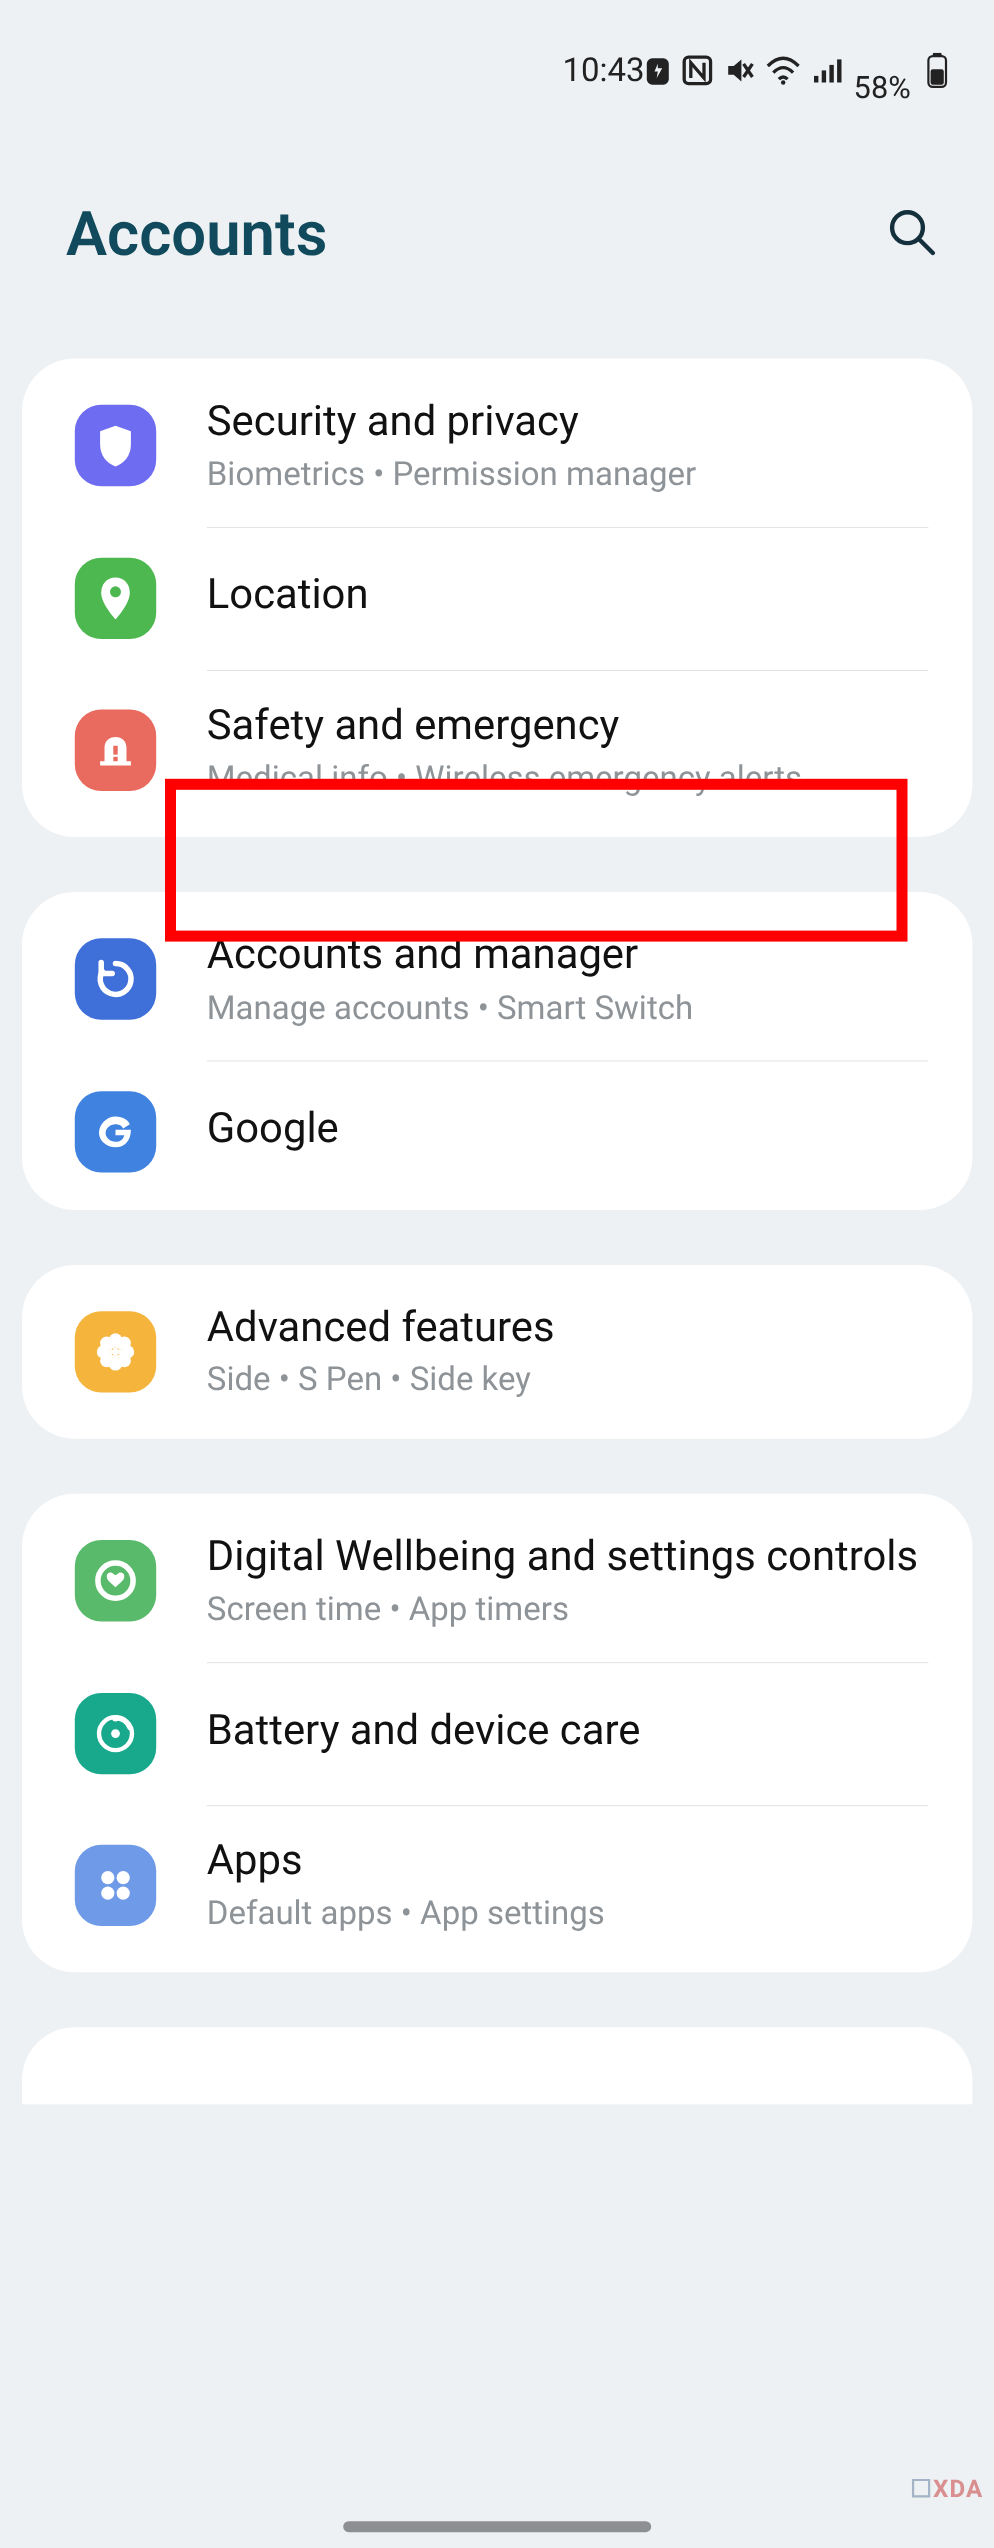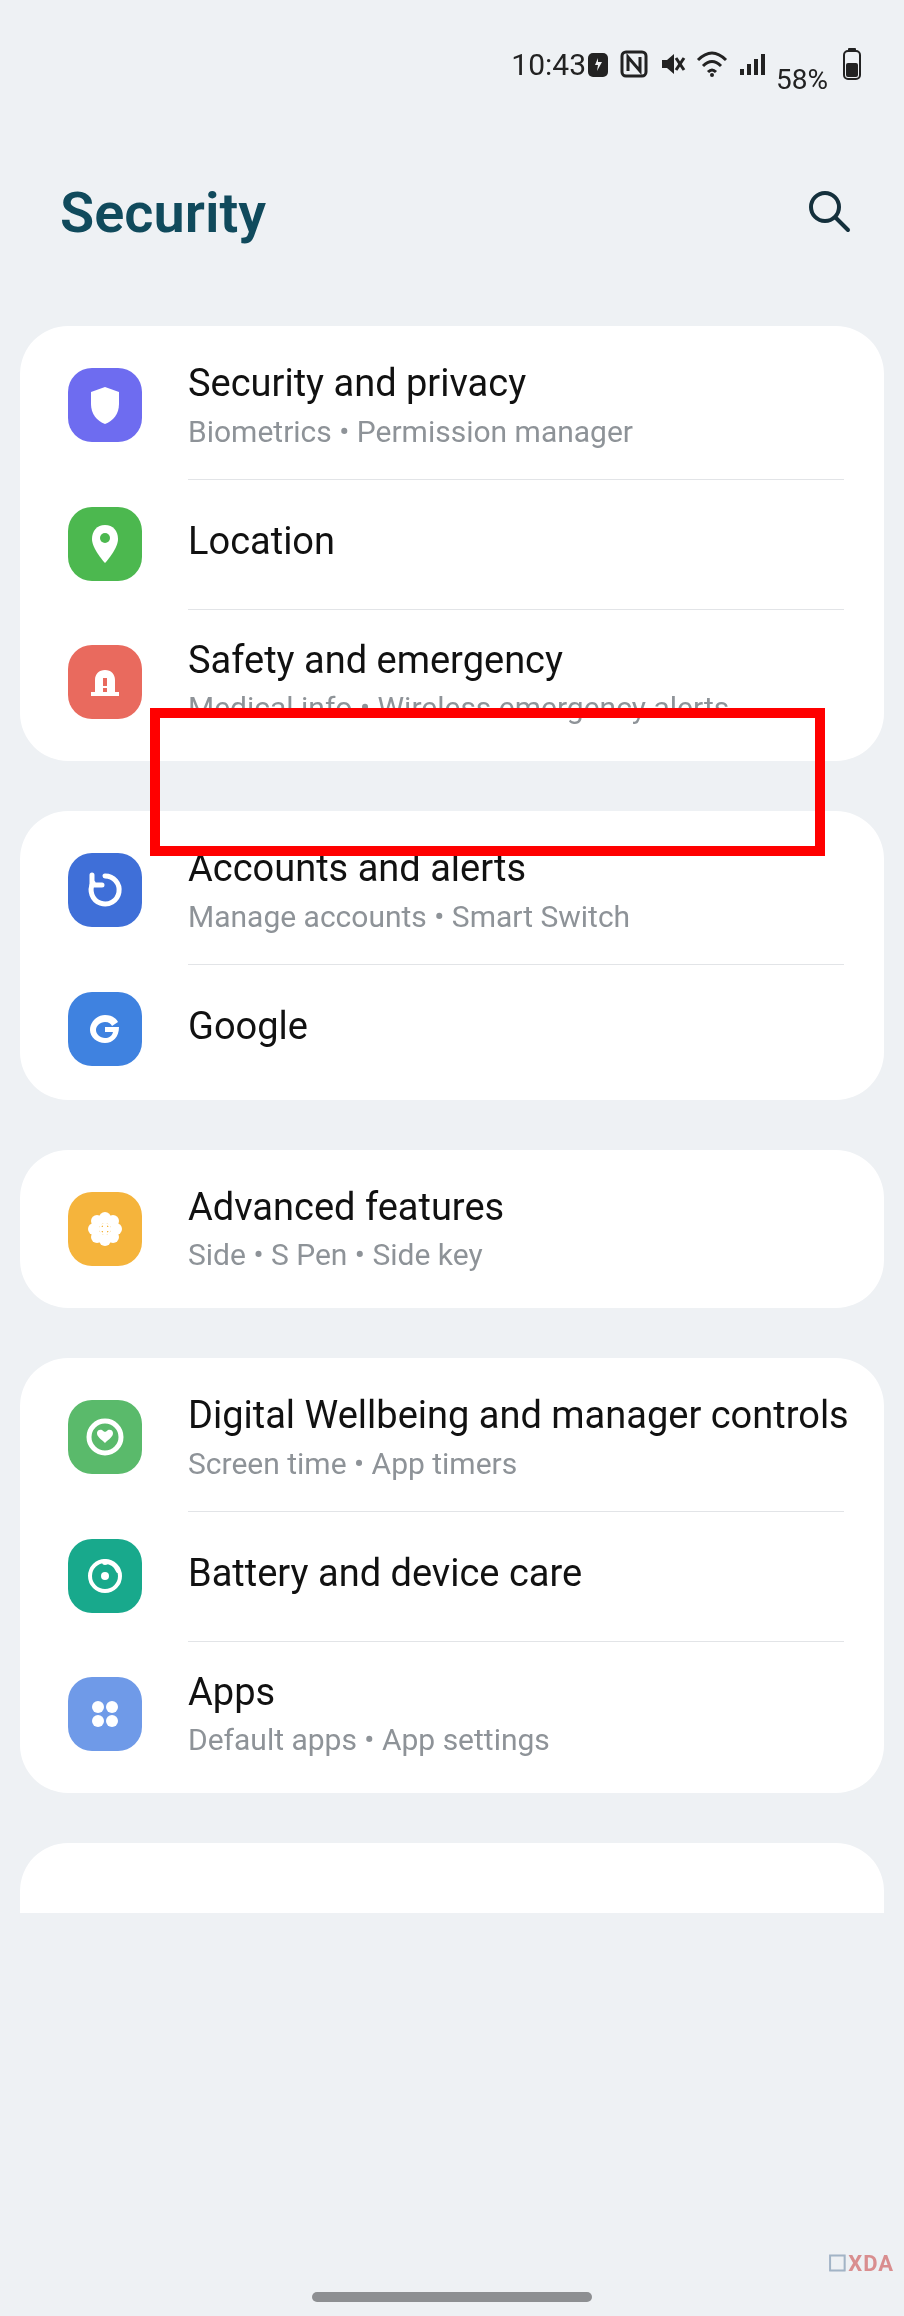--- a/index.html
+++ b/index.html
@@ -177,21 +177,21 @@
       <svg width="20" height="32" viewBox="0 0 20 32">
           <rect x="6" y="0" width="8" height="3" rx="1" fill="#222"></rect>
           <rect x="2" y="3" width="16" height="28" rx="4" fill="none" stroke="#222" stroke-width="2"></rect>
           <rect x="4" y="15" width="12" height="14" rx="2" fill="#222"></rect>
         </svg>
     </span>
   </div>
 </div>
 
 <div class="header">
-  <div class="header-title">Security</div>
+  <div class="header-title">Accounts</div>
   <div>
     <svg width="50" height="50" viewBox="0 0 50 50">
       <circle cx="21" cy="21" r="14" fill="none" stroke="#14303c" stroke-width="4"></circle>
       <line x1="32" y1="32" x2="44" y2="44" stroke="#14303c" stroke-width="4" stroke-linecap="round"></line>
     </svg>
   </div>
 </div>
 
 <div class="card">
   <div class="item">
@@ -233,21 +233,21 @@
 
 <div class="card">
   <div class="item">
     <div class="item-icon ic-blue">
       <svg width="42" height="42" viewBox="0 0 42 42">
           <path d="M21 7 A14 14 0 1 1 9 14" fill="none" stroke="#fff" stroke-width="5" stroke-linecap="round"></path>
           <path d="M8 6 L8 16 L18 16" fill="none" stroke="#fff" stroke-width="5" stroke-linecap="round" stroke-linejoin="round"></path>
         </svg>
     </div>
     <div class="item-text">
-      <div class="item-title">Accounts and alerts</div>
+      <div class="item-title">Accounts and manager</div>
       <div class="item-sub">Manage accounts  •  Smart Switch</div>
     </div>
   </div>
   <div class="item">
     <div class="item-icon ic-blue2">
       <svg width="40" height="40" viewBox="0 0 40 40">
           <path d="M20 6 C27 6 32 10 33 13 L27 17 C26 15 24 13 20 13 C15 13 11 17 11 21 C11 25 15 29 20 29 C24 29 27 27 28 23 H20 V18 H34 C34 28 28 34 20 34 C12 34 5 28 5 21 C5 13 12 6 20 6 Z" fill="#fff"></path>
         </svg>
     </div>
     <div class="item-text">
@@ -285,21 +285,21 @@
 
 <div class="card">
   <div class="item">
     <div class="item-icon ic-mint">
       <svg width="44" height="44" viewBox="0 0 44 44">
           <circle cx="22" cy="22" r="16" fill="none" stroke="#fff" stroke-width="5"></circle>
           <path d="M22 28 C18 24 14 22 14 18 C14 15 17 14 19 15 C20 16 22 17 22 17 C22 17 24 16 25 15 C27 14 30 15 30 18 C30 22 26 24 22 28 Z" fill="#fff"></path>
         </svg>
     </div>
     <div class="item-text">
-      <div class="item-title">Digital Wellbeing and manager controls</div>
+      <div class="item-title">Digital Wellbeing and settings controls</div>
       <div class="item-sub">Screen time  •  App timers</div>
     </div>
   </div>
   <div class="item">
     <div class="item-icon ic-teal">
       <svg width="44" height="44" viewBox="0 0 44 44">
           <circle cx="22" cy="22" r="15" fill="none" stroke="#fff" stroke-width="4"></circle>
           <path d="M22 8 A14 14 0 0 1 35 17" fill="none" stroke="#fff" stroke-width="4" stroke-linecap="round"></path>
           <circle cx="22" cy="22" r="4" fill="#fff"></circle>
           <circle cx="22" cy="8" r="3" fill="#fff"></circle>

